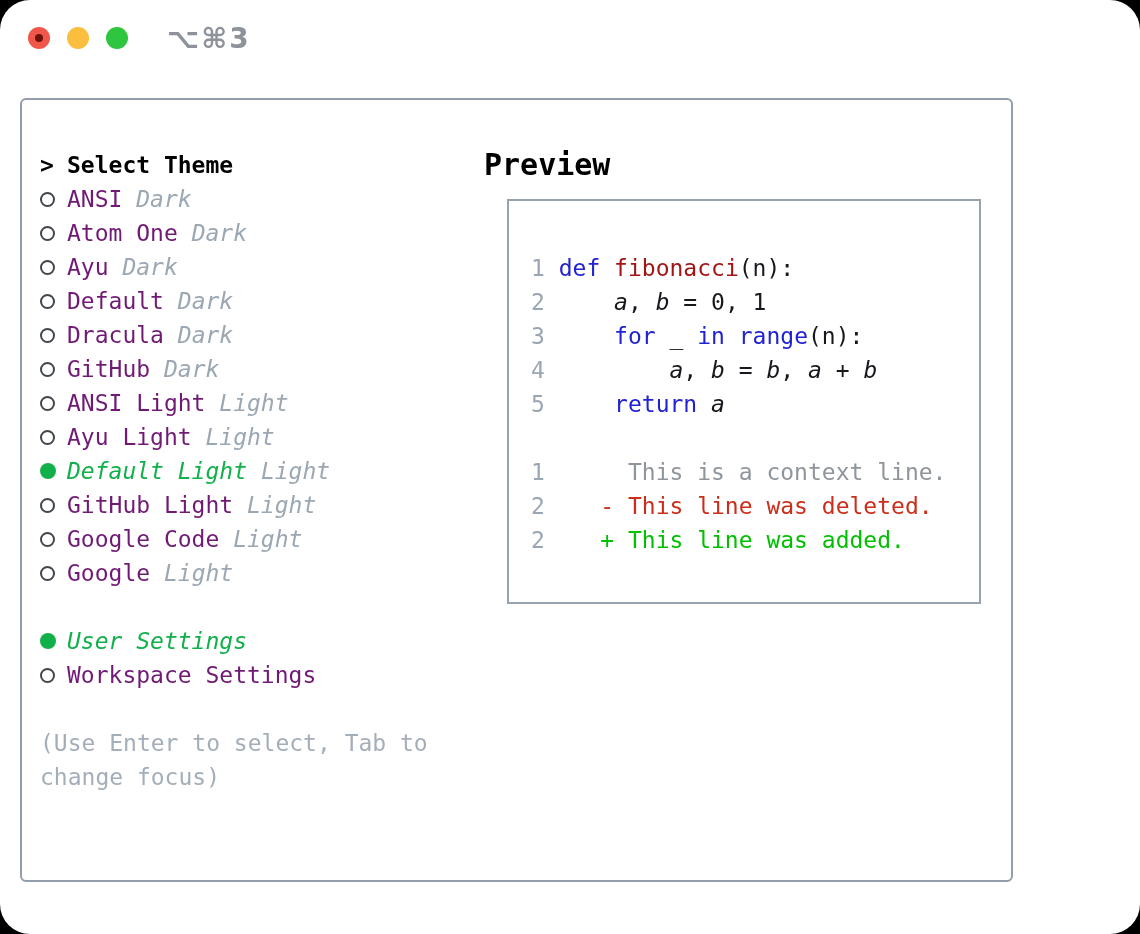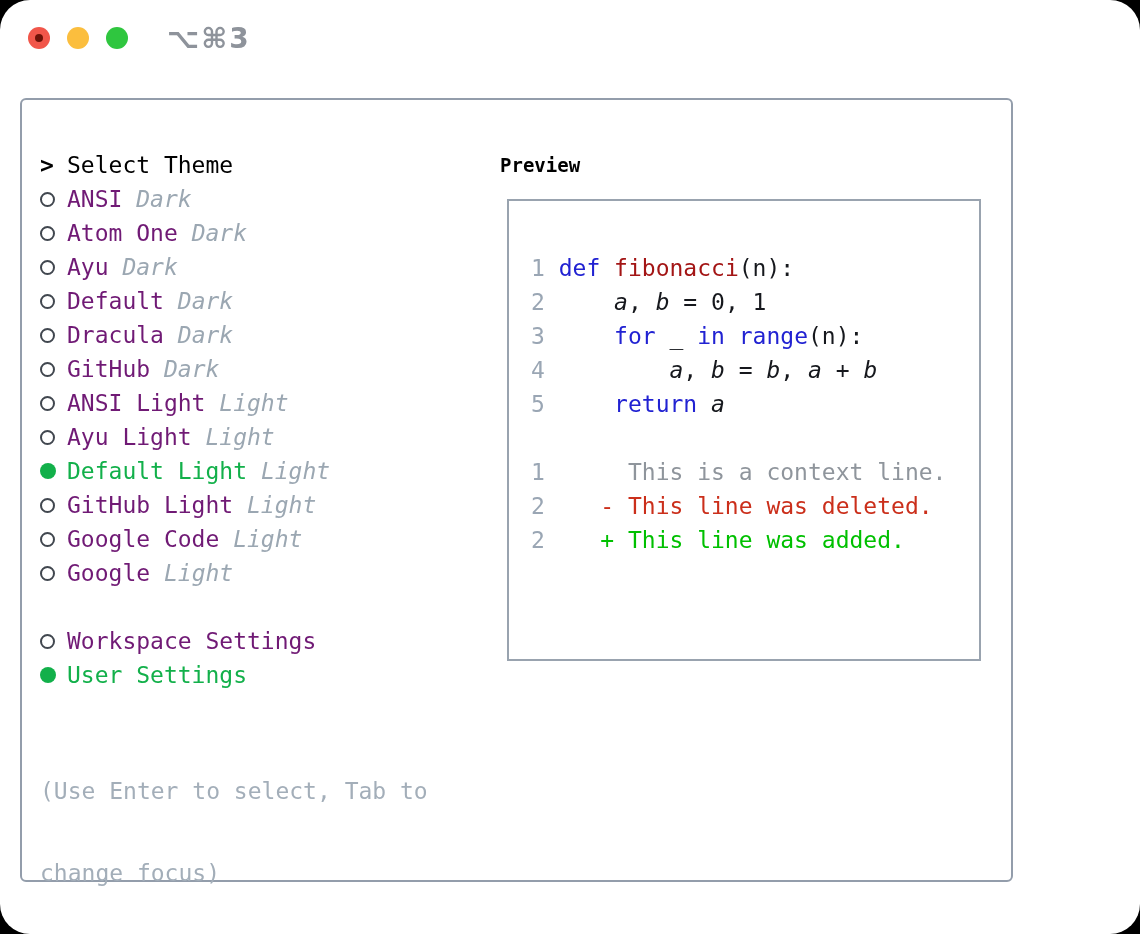--- a/index.html
+++ b/index.html
@@ -26,36 +26,36 @@
   
   .main-box{
     position:absolute;left:20px;top:98px;width:989px;height:780px;
     border:2px solid #939dab;border-radius:6px;background:#fff;
   }
   
   .left-panel{position:absolute;left:18px;top:48px;width:460px;}
   .row{display:flex;align-items:center;height:34px;white-space:pre;font-size:23px;}
   .marker{width:27px;display:flex;align-items:center;flex:0 0 27px;}
   .prompt{font-weight:bold;color:#000;}
-  .heading{font-weight:normal;color:#000;}
+  .heading{font-weight:bold;color:#000;}
   .subheading{color:#15181c;}
   .circle{width:15px;height:15px;border-radius:50%;border:2px solid #41474f;box-sizing:border-box;display:inline-block;}
   .circle.filled{border:none;background:var(--c-selection,#12b04a);width:16px;height:16px;}
   .name{color:#701a75;}
-  .name.sel{color:var(--c-selection,#12b04a);}
+  .name.sel{color:var(--c-selection,#12b04a);font-style:italic;}
   .suffix{color:var(--c-muted,#9ba7b2);font-style:italic;}
   .spacer{height:34px;}
-  .hint{color:var(--c-hint,#a3aeb9);margin-top:48px;}
+  .hint{color:var(--c-hint,#a3aeb9);}
   
   .preview-title{
-    position:absolute;left:478px;top:48px;height:34px;line-height:34px;
-    font-weight:bold;font-size:19px;color:#000;white-space:pre;
+    position:absolute;left:462px;top:48px;height:34px;line-height:34px;
+    font-weight:bold;font-size:30px;color:#000;white-space:pre;
   }
   .preview-box{
-    position:absolute;left:485px;top:99px;width:474px;height:462px;
+    position:absolute;left:485px;top:99px;width:474px;height:405px;
     border:2px solid #99a3af;box-sizing:border-box;
     padding:50px 16px 0 22px;background:#fff;overflow:hidden;
   }
   .cline{height:34px;line-height:34px;font-size:23px;white-space:pre;color:var(--c-code,#16181d);}
   .sg-ln{color:var(--c-line_number,#9aa6b4);}
   .sg-kw{color:var(--c-keyword,#2122d2);}
   .sg-fn{color:var(--c-function_name,#a31515);}
   .sg-v{font-style:italic;color:var(--c-code,#16181d);}
   .sg-pl{color:var(--c-code,#16181d);}
   .sg-ctx{color:var(--c-context,#8f959c);margin-top:43px;}
@@ -93,22 +93,22 @@
           <div class="row"><span class="marker"><span class="circle filled"></span></span><span class="name sel">Default Light </span><span class="suffix">Light</span></div>
           <div class="row"><span class="marker"><span class="circle"></span></span><span class="name">GitHub Light </span><span class="suffix">Light</span></div>
           <div class="row"><span class="marker"><span class="circle"></span></span><span class="name">Google Code </span><span class="suffix">Light</span></div>
           <div class="row"><span class="marker"><span class="circle"></span></span><span class="name">Google </span><span class="suffix">Light</span></div>
         </div>
 
       <div class="spacer"></div>
 
 
       <div>
+          <div class="row"><span class="marker"><span class="circle filled"></span></span><span class="name sel">User Settings</span></div>
           <div class="row"><span class="marker"><span class="circle"></span></span><span class="name">Workspace Settings</span></div>
-          <div class="row"><span class="marker"><span class="circle filled"></span></span><span class="name sel">User Settings</span></div>
         </div>
 
       <div class="spacer"></div>
 
       <div>
           <div class="row hint">(Use Enter to select, Tab to</div>
           <div class="row hint">change focus)</div>
         </div>
     </div>
 

